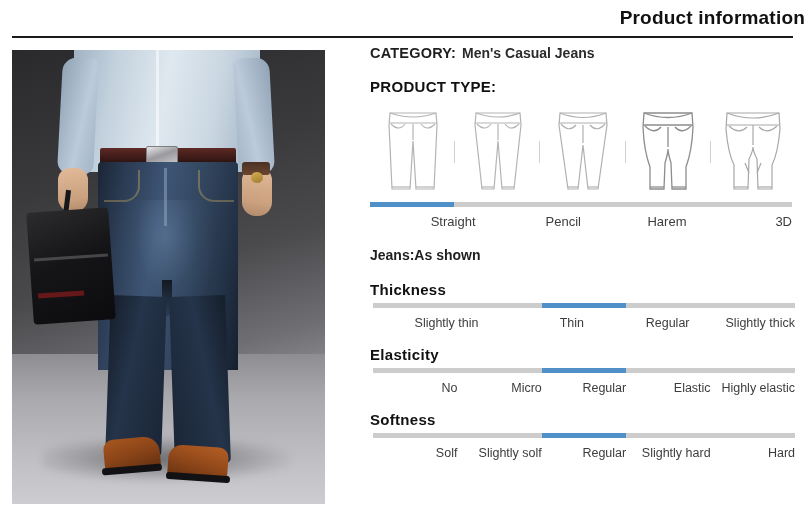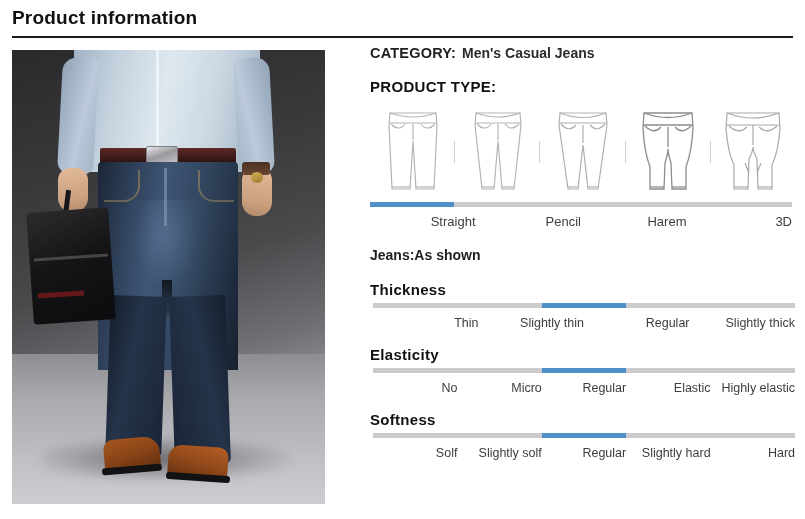--- a/index.html
+++ b/index.html
@@ -14,20 +14,21 @@
     color: #222;
     overflow: hidden;
     position: relative;
   }
 
   
   .page-header {
     padding: 6px 0 0 12px;
     height: 30px;
     box-sizing: border-box;
+    text-align: right;
   }
   .page-title {
     font-size: 19px;
     font-weight: bold;
     color: #111;
     letter-spacing: 0.2px;
     line-height: 24px;
   }
   .header-rule {
     position: absolute;
@@ -529,22 +530,22 @@
 
     <div class="color-line">Jeans:As shown</div>
 
     <div class="attr-block">
       <div class="section-heading">Thickness</div>
       <div class="attr-wrap">
         <div class="sel-bar">
           <div class="sel-fill" style="left:40%"></div>
         </div>
         <div class="sel-labels">
+          <div class="sel-label">Slightly thin</div>
           <div class="sel-label">Thin</div>
-          <div class="sel-label">Slightly thin</div>
           <div class="sel-label">Regular</div>
           <div class="sel-label">Slightly thick</div>
         </div>
       </div>
     </div>
 
     <div class="attr-block">
       <div class="section-heading">Elasticity</div>
       <div class="attr-wrap">
         <div class="sel-bar">

